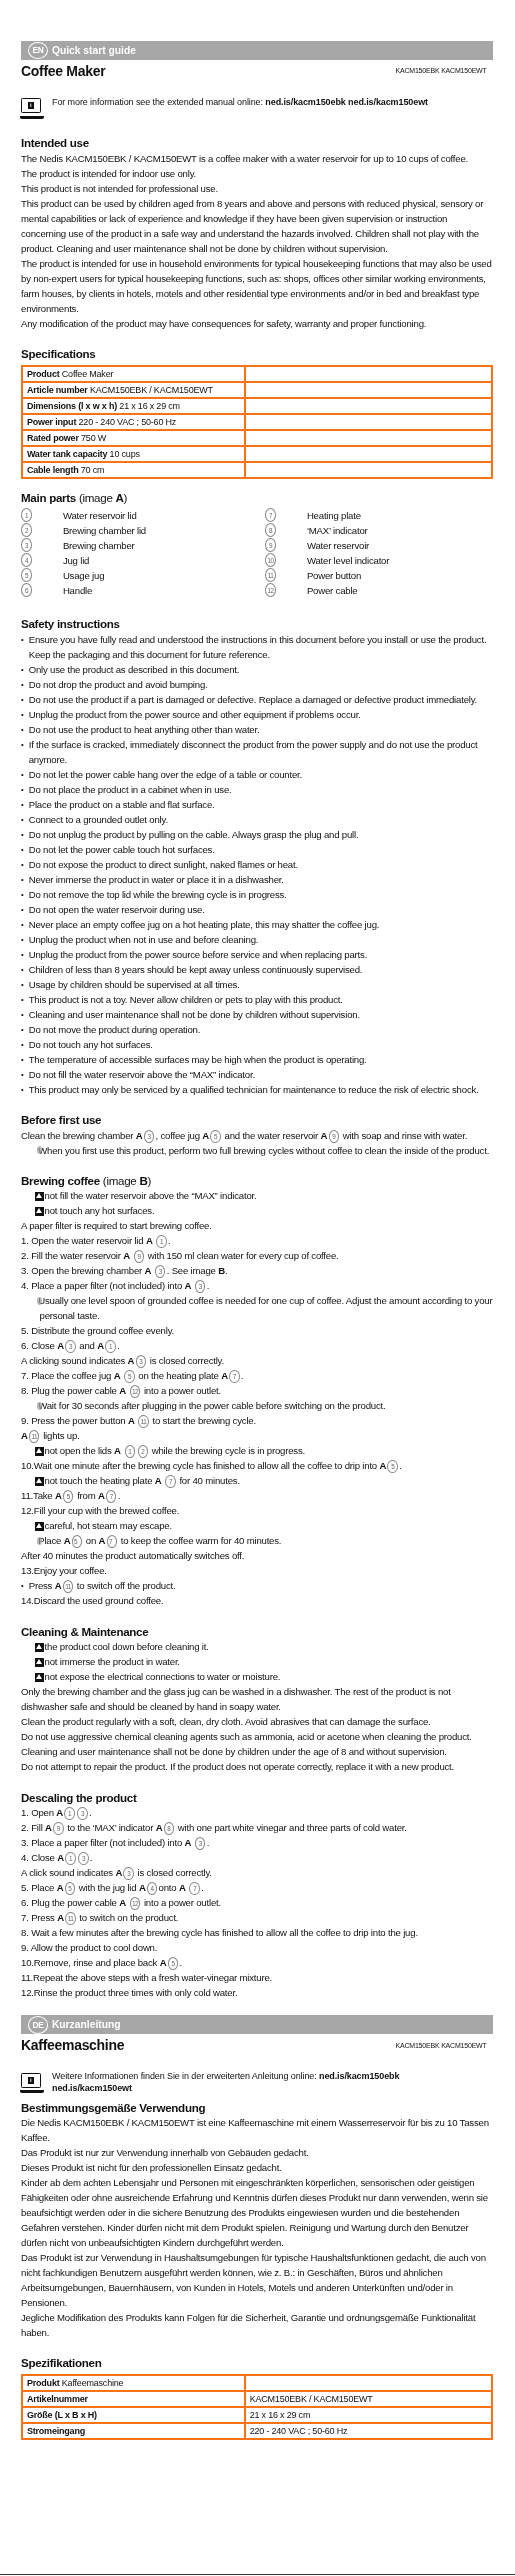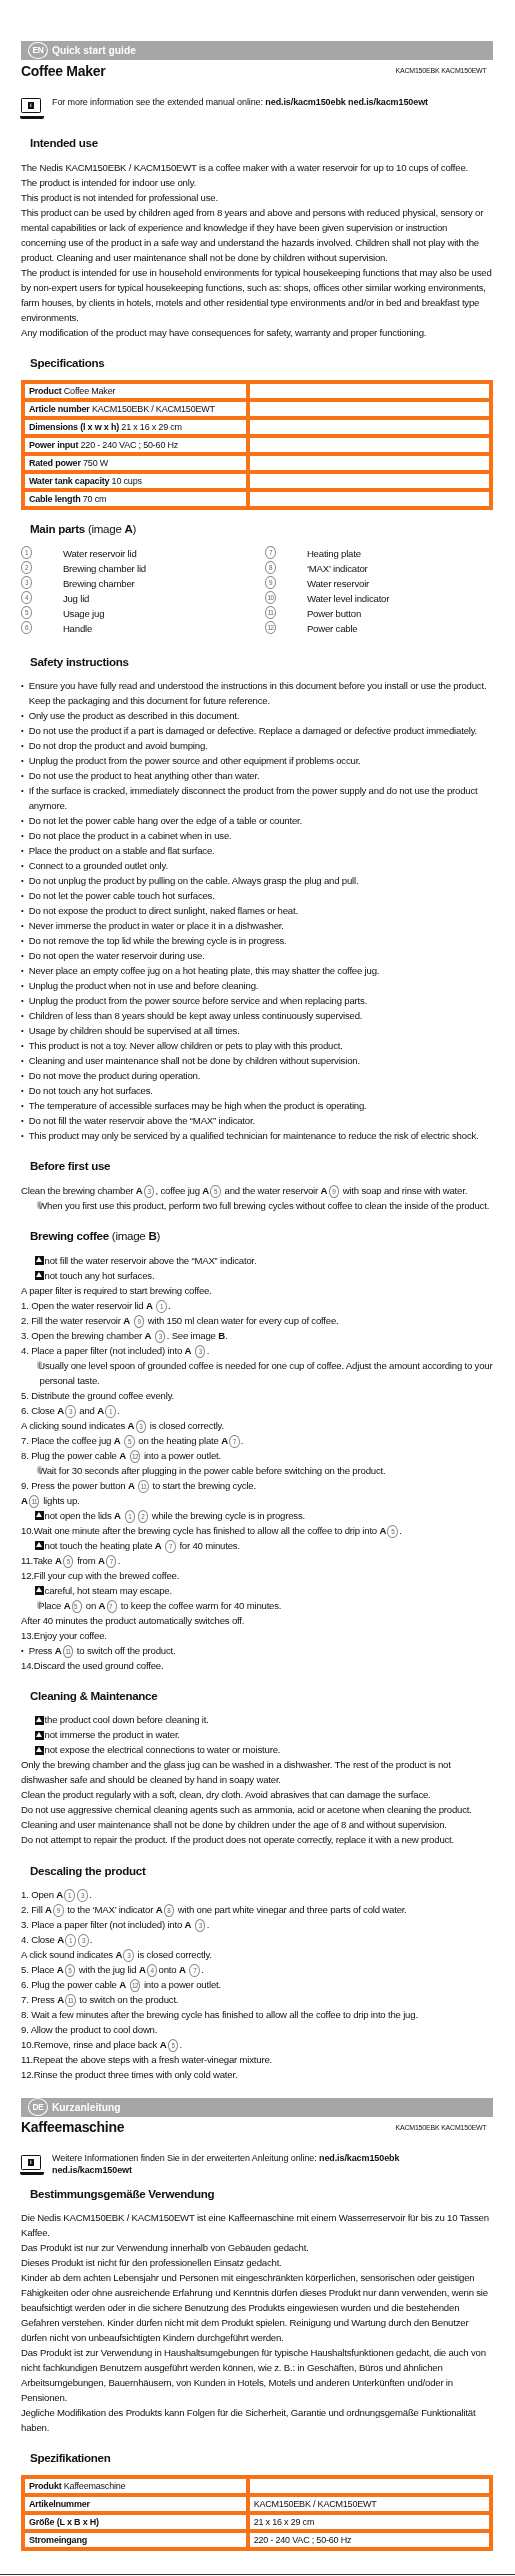--- a/index.html
+++ b/index.html
@@ -15,26 +15,26 @@
   .doc-title { font-size:14px; font-weight:bold; letter-spacing:-0.3px; }
   .model-codes { font-size:7px; margin-top:4.5px; margin-right:6.4px; letter-spacing:-0.2px; }
   .info-row { display:flex; align-items:flex-start; margin-top:17px; font-size:9px; }
   .laptop { width:31px; height:20.6px; flex:none; position:relative; margin-top:2.6px; }
   .laptop .screen { position:absolute; left:0; top:0; width:18px; height:13px; border:1.9px solid #111; border-radius:1.3px; }
   .laptop .i { position:absolute; left:7px; top:3.9px; width:5.8px; height:7px; background:#111; color:#fff;
     font-size:5.8px; line-height:7px; text-align:center; font-weight:bold; }
   .laptop .base { position:absolute; left:-1.3px; top:17.4px; width:24.4px; height:3.2px; background:#111; border-radius:0 0 1.9px 1.9px; }
   .info-text { line-height:12.2px; letter-spacing:-0.1px; }
   .info-text b { font-weight:bold; }
-  h2 { font-size:11.6px; font-weight:bold; margin:9px; letter-spacing:-0.3px; line-height:15.4px; }
+  h2 { font-size:11.6px; font-weight:bold; margin:0; letter-spacing:-0.3px; line-height:15.4px; }
   h2 .light { font-weight:normal; }
   p, .line { margin:0; font-size:9.6px; line-height:15px; letter-spacing:-0.2px; }
   .sec { margin-top:14px; }
   table.spec { border-collapse:collapse; width:472px; margin-top:3.2px; font-size:9px; letter-spacing:-0.2px; }
-  table.spec td { border:4px solid #f97316; height:14px; padding:0 3.9px; vertical-align:middle; }
+  table.spec td { border:2px solid #f97316; height:14px; padding:0 3.9px; vertical-align:middle; }
   table.spec td:first-child { width:213px; }
   .parts { display:grid; grid-template-columns:244px 228px; row-gap:0; margin-top:2.6px; }
   .part { display:flex; align-items:flex-start; font-size:9.6px; line-height:15px; letter-spacing:-0.2px;gap:27px; }
   .num { display:inline-flex; align-items:center; justify-content:center; width:9px; height:11.6px;
     border:0.6px solid #888; border-radius:50%; font-size:6.4px; color:#666; margin-right:3.9px; flex:none; letter-spacing:-0.6px; }
   .num.inl { margin:0 1.3px; vertical-align:middle; width:8.4px; height:11px; }
   ul.bul { list-style:none; padding:0; margin:0; }
   ul.bul li { position:relative; padding-left:7.7px; font-size:9.6px; line-height:15px; letter-spacing:-0.2px; }
   ul.bul li::before { content:"•"; position:absolute; left:0; top:0; font-size:7.7px; }
   .warn { padding-left:14px; font-size:9.6px; line-height:15px; letter-spacing:-0.2px; }
@@ -167,22 +167,22 @@
           <span>Power cable</span>
         </div>
     </div>
   </div>
 
   <div class="sec" style="margin-top:18px">
     <h2>Safety instructions</h2>
     <ul class="bul">
       <li>Ensure you have fully read and understood the instructions in this document before you install or use the product. Keep the packaging and this document for future reference.</li>
       <li>Only use the product as described in this document.</li>
+      <li>Do not drop the product and avoid bumping.</li>
       <li>Do not use the product if a part is damaged or defective. Replace a damaged or defective product immediately.</li>
-      <li>Do not drop the product and avoid bumping.</li>
       <li>Unplug the product from the power source and other equipment if problems occur.</li>
       <li>Do not use the product to heat anything other than water.</li>
       <li>If the surface is cracked, immediately disconnect the product from the power supply and do not use the product anymore.</li>
       <li>Do not let the power cable hang over the edge of a table or counter.</li>
       <li>Do not place the product in a cabinet when in use.</li>
       <li>Place the product on a stable and flat surface.</li>
       <li>Connect to a grounded outlet only.</li>
       <li>Do not unplug the product by pulling on the cable. Always grasp the plug and pull.</li>
       <li>Do not let the power cable touch hot surfaces.</li>
       <li>Do not expose the product to direct sunlight, naked flames or heat.</li>

